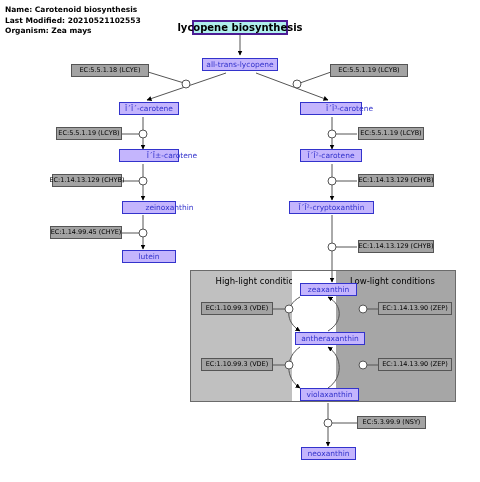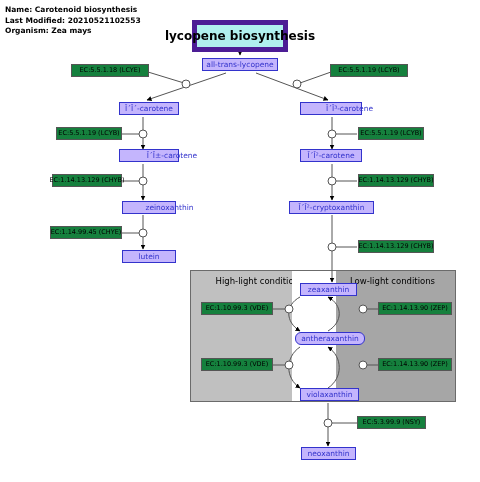--- a/index.html
+++ b/index.html
@@ -73,28 +73,28 @@
   }
   .node-compound {
     background: #c4b5fd;
     border: 1px solid #3333cc;
     color: #3333cc;
     font-size: 7.5px;
     height: 13px;
   }
   .node-pathway {
     background: #b0f0ee;
-    border: 5px solid #4c1d95;
-    color: #000000;
-    font-size: 12px;
+    border: 2px solid #4c1d95;
+    color: #000000;
+    font-size: 10px;
     font-weight: bold;
-    height: 32px;
+    height: 15px;
   }
   .node-enzyme {
-    background: #15803d;
+    background: #a3a3a3;
     border: 1px solid #555555;
     color: #000000;
     font-size: 6.5px;
     height: 13px;
   }
 
   
 </style>
 </head>
 <body>
@@ -211,21 +211,21 @@
   <div class="node node-compound" style="left:300px; top:149px; width:62px;">
     <span>Î´Î²-carotene</span>
   </div>
   <div class="node node-compound" style="left:289px; top:201px; width:85px;">
     <span>Î´Î²-cryptoxanthin</span>
   </div>
 
   <div class="node node-compound" style="left:300px; top:283px; width:57px;">
     <span>zeaxanthin</span>
   </div>
-  <div class="node node-compound" style="left:295px; top:332px; width:70px;border-radius:6px;">
+  <div class="node node-compound" style="left:295px; top:332px; width:70px;">
     <span>antheraxanthin</span>
   </div>
   <div class="node node-compound" style="left:300px; top:388px; width:59px;">
     <span>violaxanthin</span>
   </div>
 
   <div class="node node-compound" style="left:301px; top:447px; width:55px;">
     <span>neoxanthin</span>
   </div>
 

